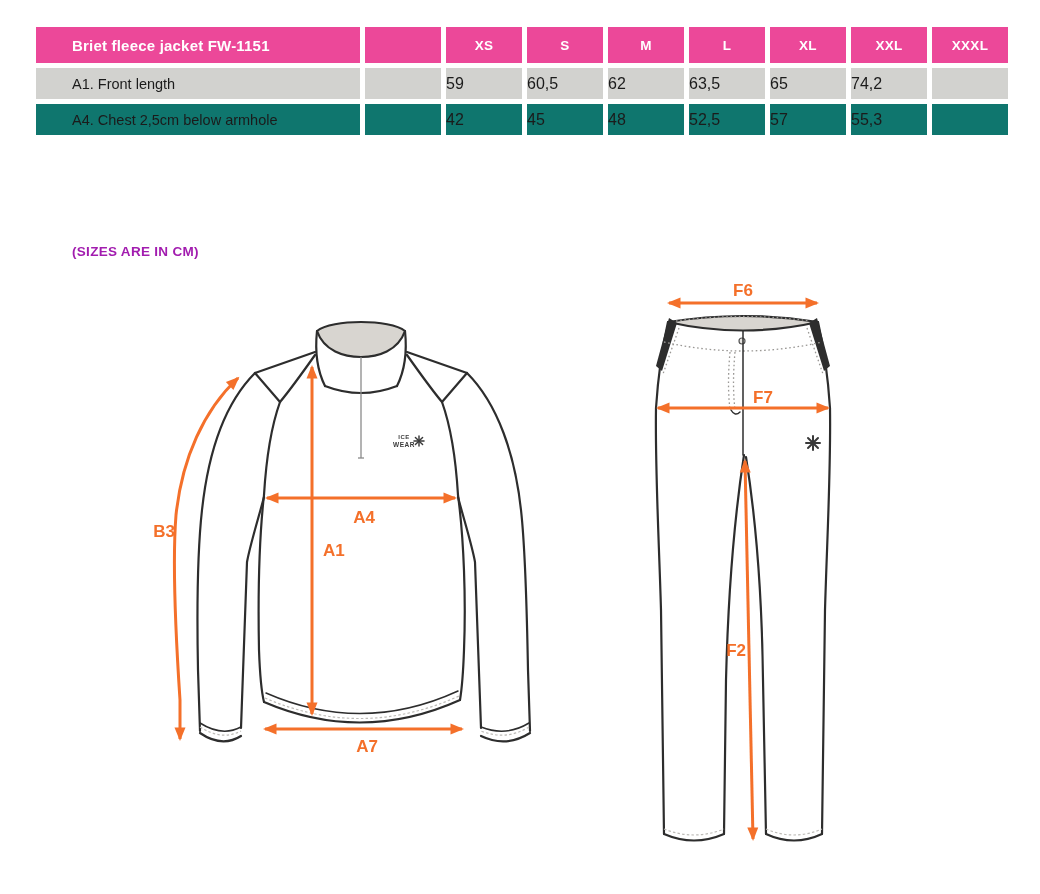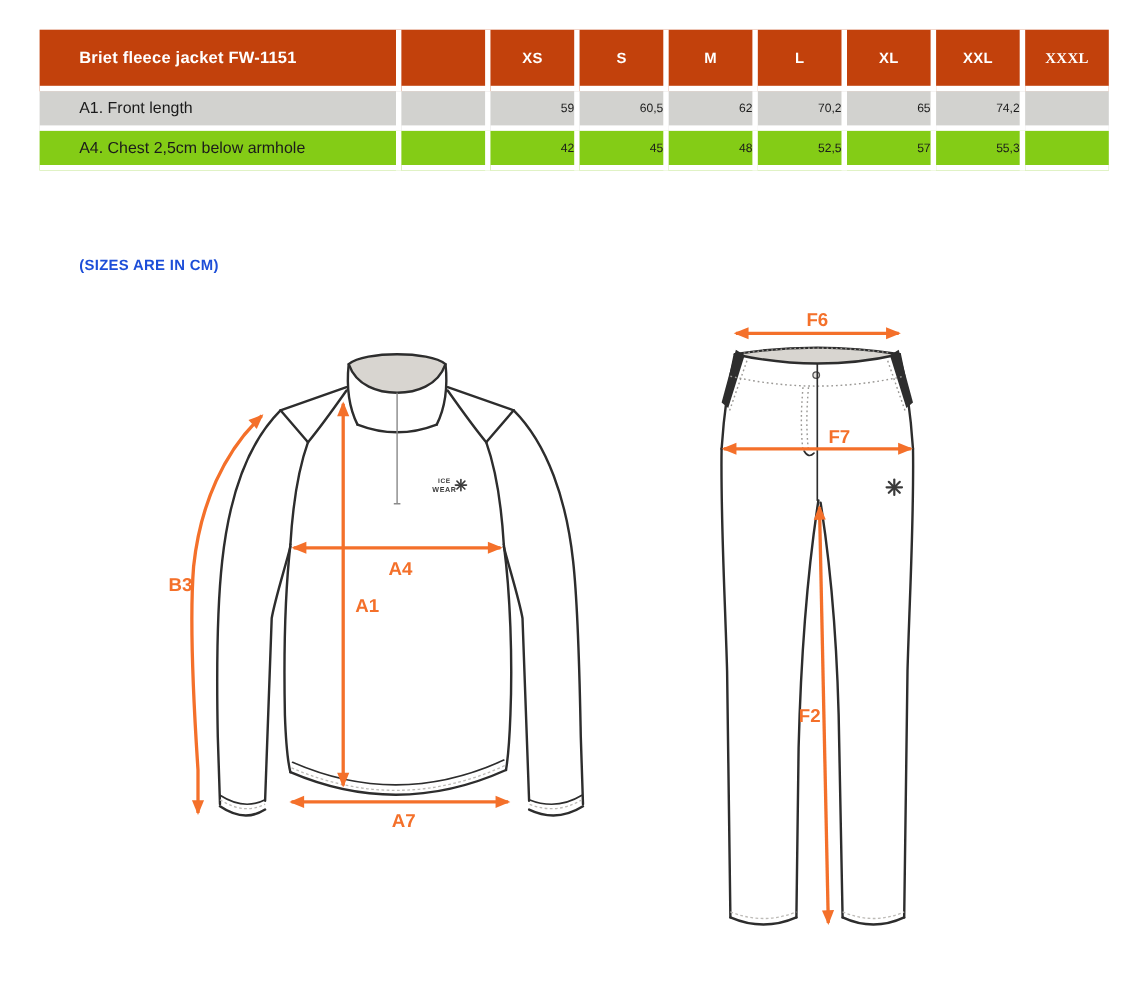--- a/index.html
+++ b/index.html
@@ -10,37 +10,37 @@
   
   table.size-table{
     position:absolute;left:36px;top:27px;width:972px;
     border-collapse:separate;border-spacing:0;table-layout:fixed;
   }
   .size-table th,.size-table td{
     padding:0;margin:0;box-sizing:border-box;
     border-right:5px solid #fff;border-bottom:5px solid #fff;
     vertical-align:middle;
   }
-  .size-table .last{border-right:none;font-family:Liberation Serif, serif;}
+  .size-table .last{border-right:none;}
   .size-table thead th{
-    background:#c2410c;color:#fff;height:56px;
+    background:#ec4899;color:#fff;height:41px;
     font-size:13.5px;font-weight:bold;text-align:center;letter-spacing:.3px;
   }
   .size-table thead th.title-cell{
     text-align:left;padding-left:36px;font-size:15px;letter-spacing:.2px;
   }
   .size-table tbody td{
-    height:36px;font-size:11px;color:#1b1b1b;text-align:right;
+    height:36px;font-size:16px;color:#1b1b1b;text-align:left;
   }
   .size-table tbody td.label-cell{text-align:left;padding-left:36px;font-size:14.5px;}
   .size-table tr.r-dark td{background:#D2D2CF;}
-  .size-table tr.r-light td{background:#84cc16;}
+  .size-table tr.r-light td{background:#0f766e;}
   
   .cm-note{
-    position:absolute;left:72px;top:233px;color:#1d4ed8;
+    position:absolute;left:72px;top:244px;color:#a21caf;
     font-size:13.5px;font-weight:bold;letter-spacing:.3px;
   }
   
   svg.diagram{position:absolute;left:0;top:270px;}
   .outline{fill:none;stroke:#2D2D2D;stroke-width:2.2;stroke-linecap:round;stroke-linejoin:round;}
   .outline-thin{fill:none;stroke:#2D2D2D;stroke-width:1.5;stroke-linecap:round;}
   .grayfill{fill:#D8D5D0;stroke:#2D2D2D;stroke-width:2.2;stroke-linejoin:round;}
   .darkfill{fill:#2D2D2D;stroke:none;}
   .stitch{fill:none;stroke:#BDBBB7;stroke-width:1.2;stroke-dasharray:2.5 2.2;}
   .dotted{fill:none;stroke:#9A9895;stroke-width:1.3;stroke-dasharray:1.6 2.6;}
@@ -79,21 +79,21 @@
       <th class="last">XXXL</th>
     </tr>
   </thead>
   <tbody>
     <tr class="r-dark">
       <td class="label-cell">A1. Front length</td>
       <td></td>
       <td>59</td>
       <td>60,5</td>
       <td>62</td>
-      <td>70,2</td>
+      <td>63,5</td>
       <td>65</td>
       <td>74,2</td>
       <td class="last"></td>
     </tr>
     <tr class="r-light">
       <td class="label-cell">A4. Chest 2,5cm below armhole</td>
       <td></td>
       <td>42</td>
       <td>45</td>
       <td>48</td>

